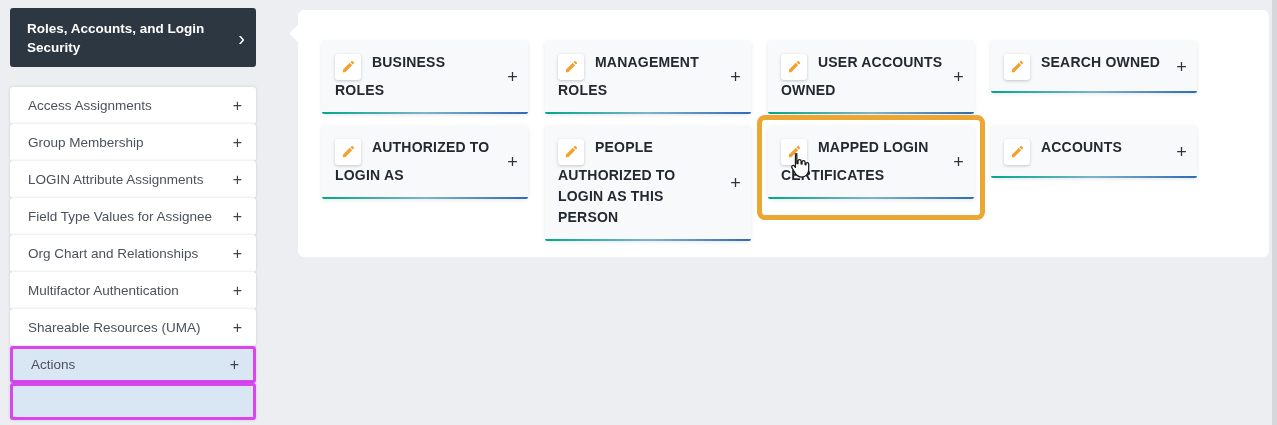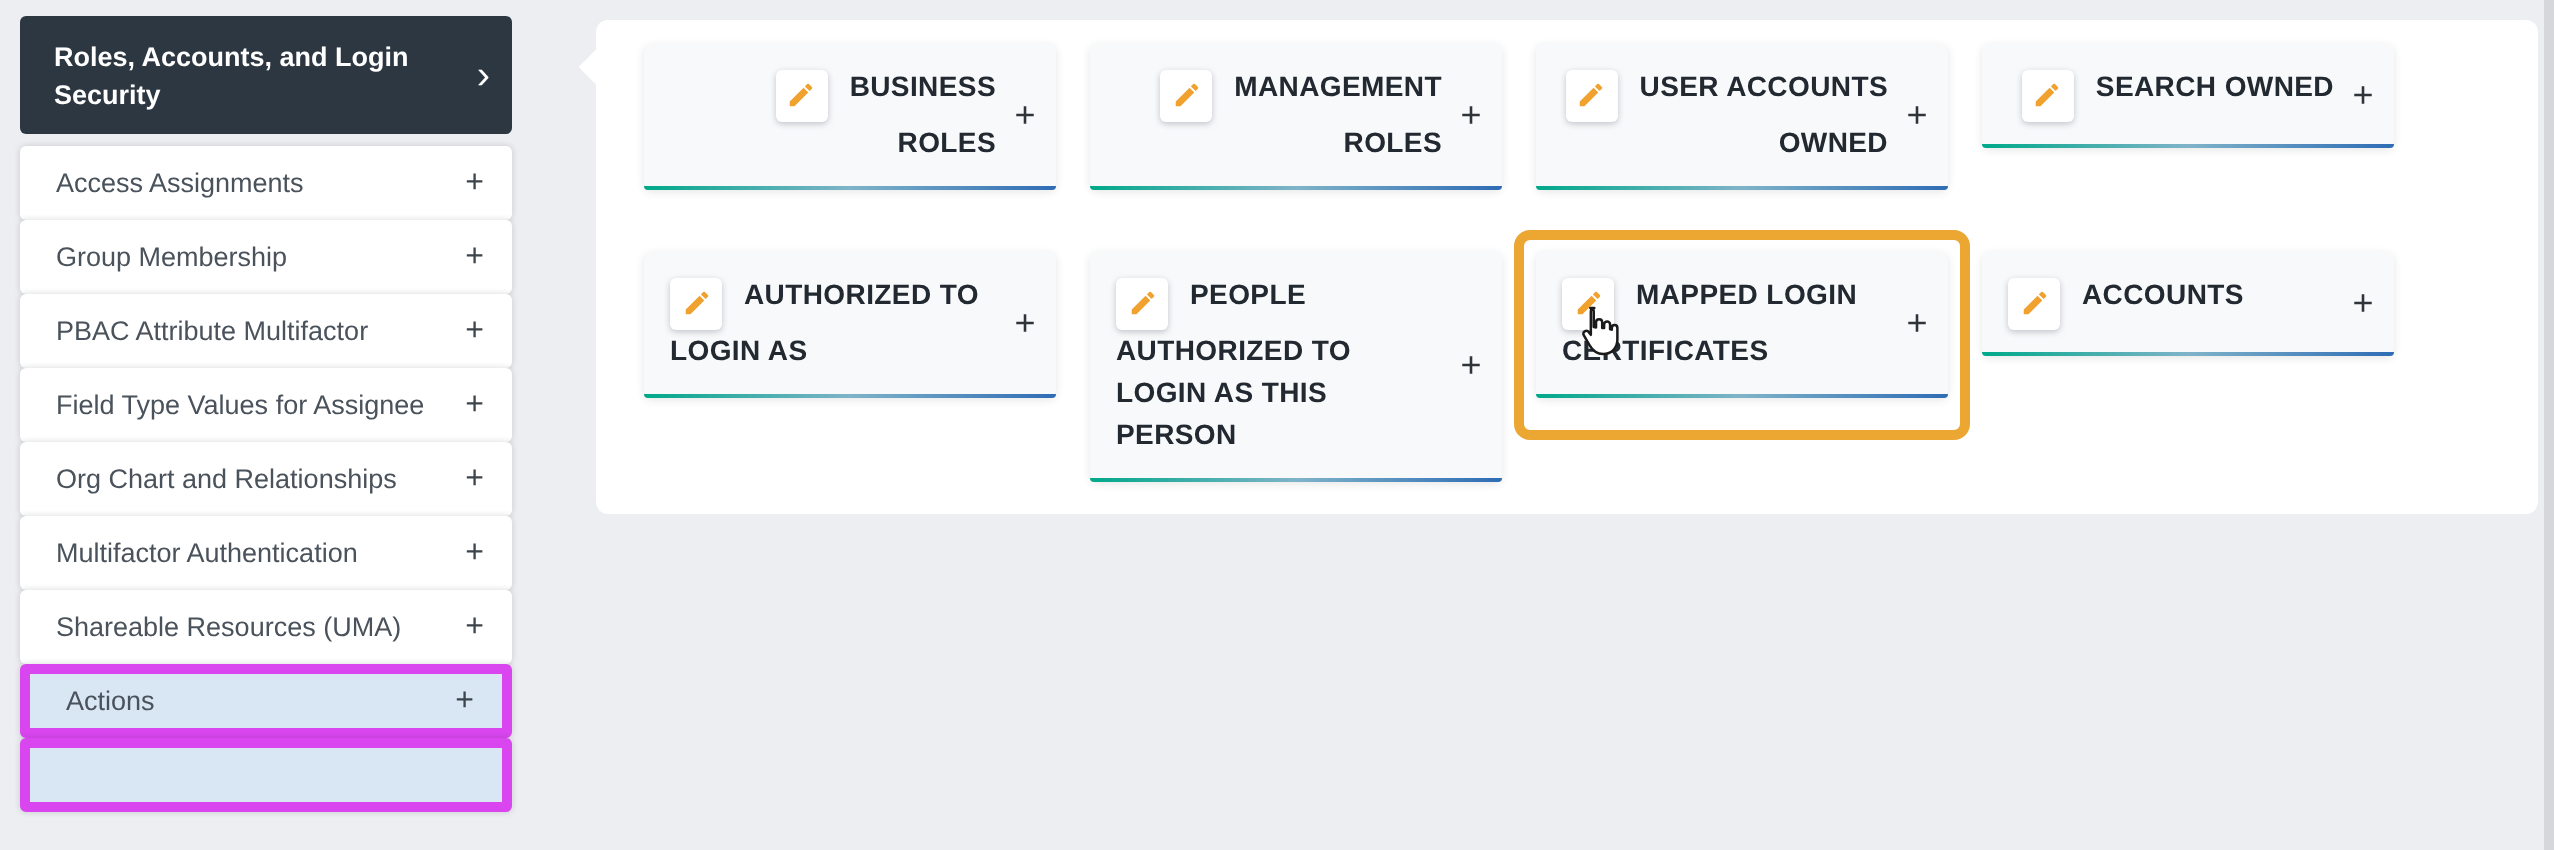--- a/index.html
+++ b/index.html
@@ -17,47 +17,47 @@
     background:#d5d7da;
   }
 
   
   .sidebar { position:absolute; left:10px; top:8px; width:246px; }
   .nav-header {
     background:#2d3742; color:#ffffff; border-radius:3px;
     min-height:59px; padding:10px 30px 10px 17px;
     font-size:13.5px; font-weight:700; line-height:19px;
     display:flex; align-items:center; position:relative;
-    margin-bottom:6px; cursor:pointer;
+    margin-bottom:20px; cursor:pointer;
   }
   .nav-header .chev {
     position:absolute; right:11px; top:50%; transform:translateY(-50%);
     font-size:20px; font-weight:400; line-height:1;
   }
   .nav-item {
     background:#ffffff; border-radius:3px; height:37px; margin-bottom:0;
     display:flex; align-items:center; justify-content:space-between;
     padding:0 14px 0 18px; box-shadow:0 0 3px rgba(30,40,50,0.18);
     font-size:13.5px; color:#4a525c; cursor:pointer;
   }
   .nav-item .plus { font-size:16px; color:#3c444c; font-weight:400; }
-  .nav-item.blue { background:#d9e7f4; border:5px solid #d946ef; }
+  .nav-item.blue { background:#d9e7f4; border:3px solid #d946ef; }
   .nav-item.partial { height:37px; }
 
   
   .panel {
     position:absolute; left:298px; top:10px; width:971px; height:247px;
     background:#ffffff; border-radius:6px;
   }
   .panel .notch {
     position:absolute; left:-6px; top:17px; width:13px; height:13px;
     background:#ffffff; transform:rotate(45deg);
   }
   .row { position:absolute; left:24px; display:flex; gap:17px; align-items:flex-start; }
-  .row.r1 { top:12px;text-align:right; }
+  .row.r1 { top:31px; }
   .row.r2 { top:116px; }
 
   .card {
     position:relative; width:206px;
     background:#f8f9fb; border-radius:4px;
     box-shadow:0 1px 4px rgba(40,50,60,0.12);
     padding:11px 30px 13px 13px;
     font-size:14px; font-weight:700; letter-spacing:0.2px;
     color:#222930; line-height:21px; cursor:pointer;
   }
@@ -95,21 +95,21 @@
 
   <div class="nav-item">
     <span>Access Assignments</span>
     <span class="plus">+</span>
   </div>
   <div class="nav-item">
     <span>Group Membership</span>
     <span class="plus">+</span>
   </div>
   <div class="nav-item">
-    <span>PBAC Attribute Multifactor</span>
+    <span>LOGIN Attribute Assignments</span>
     <span class="plus">+</span>
   </div>
   <div class="nav-item">
     <span>Field Type Values for Assignee</span>
     <span class="plus">+</span>
   </div>
   <div class="nav-item">
     <span>Org Chart and Relationships</span>
     <span class="plus">+</span>
   </div>

